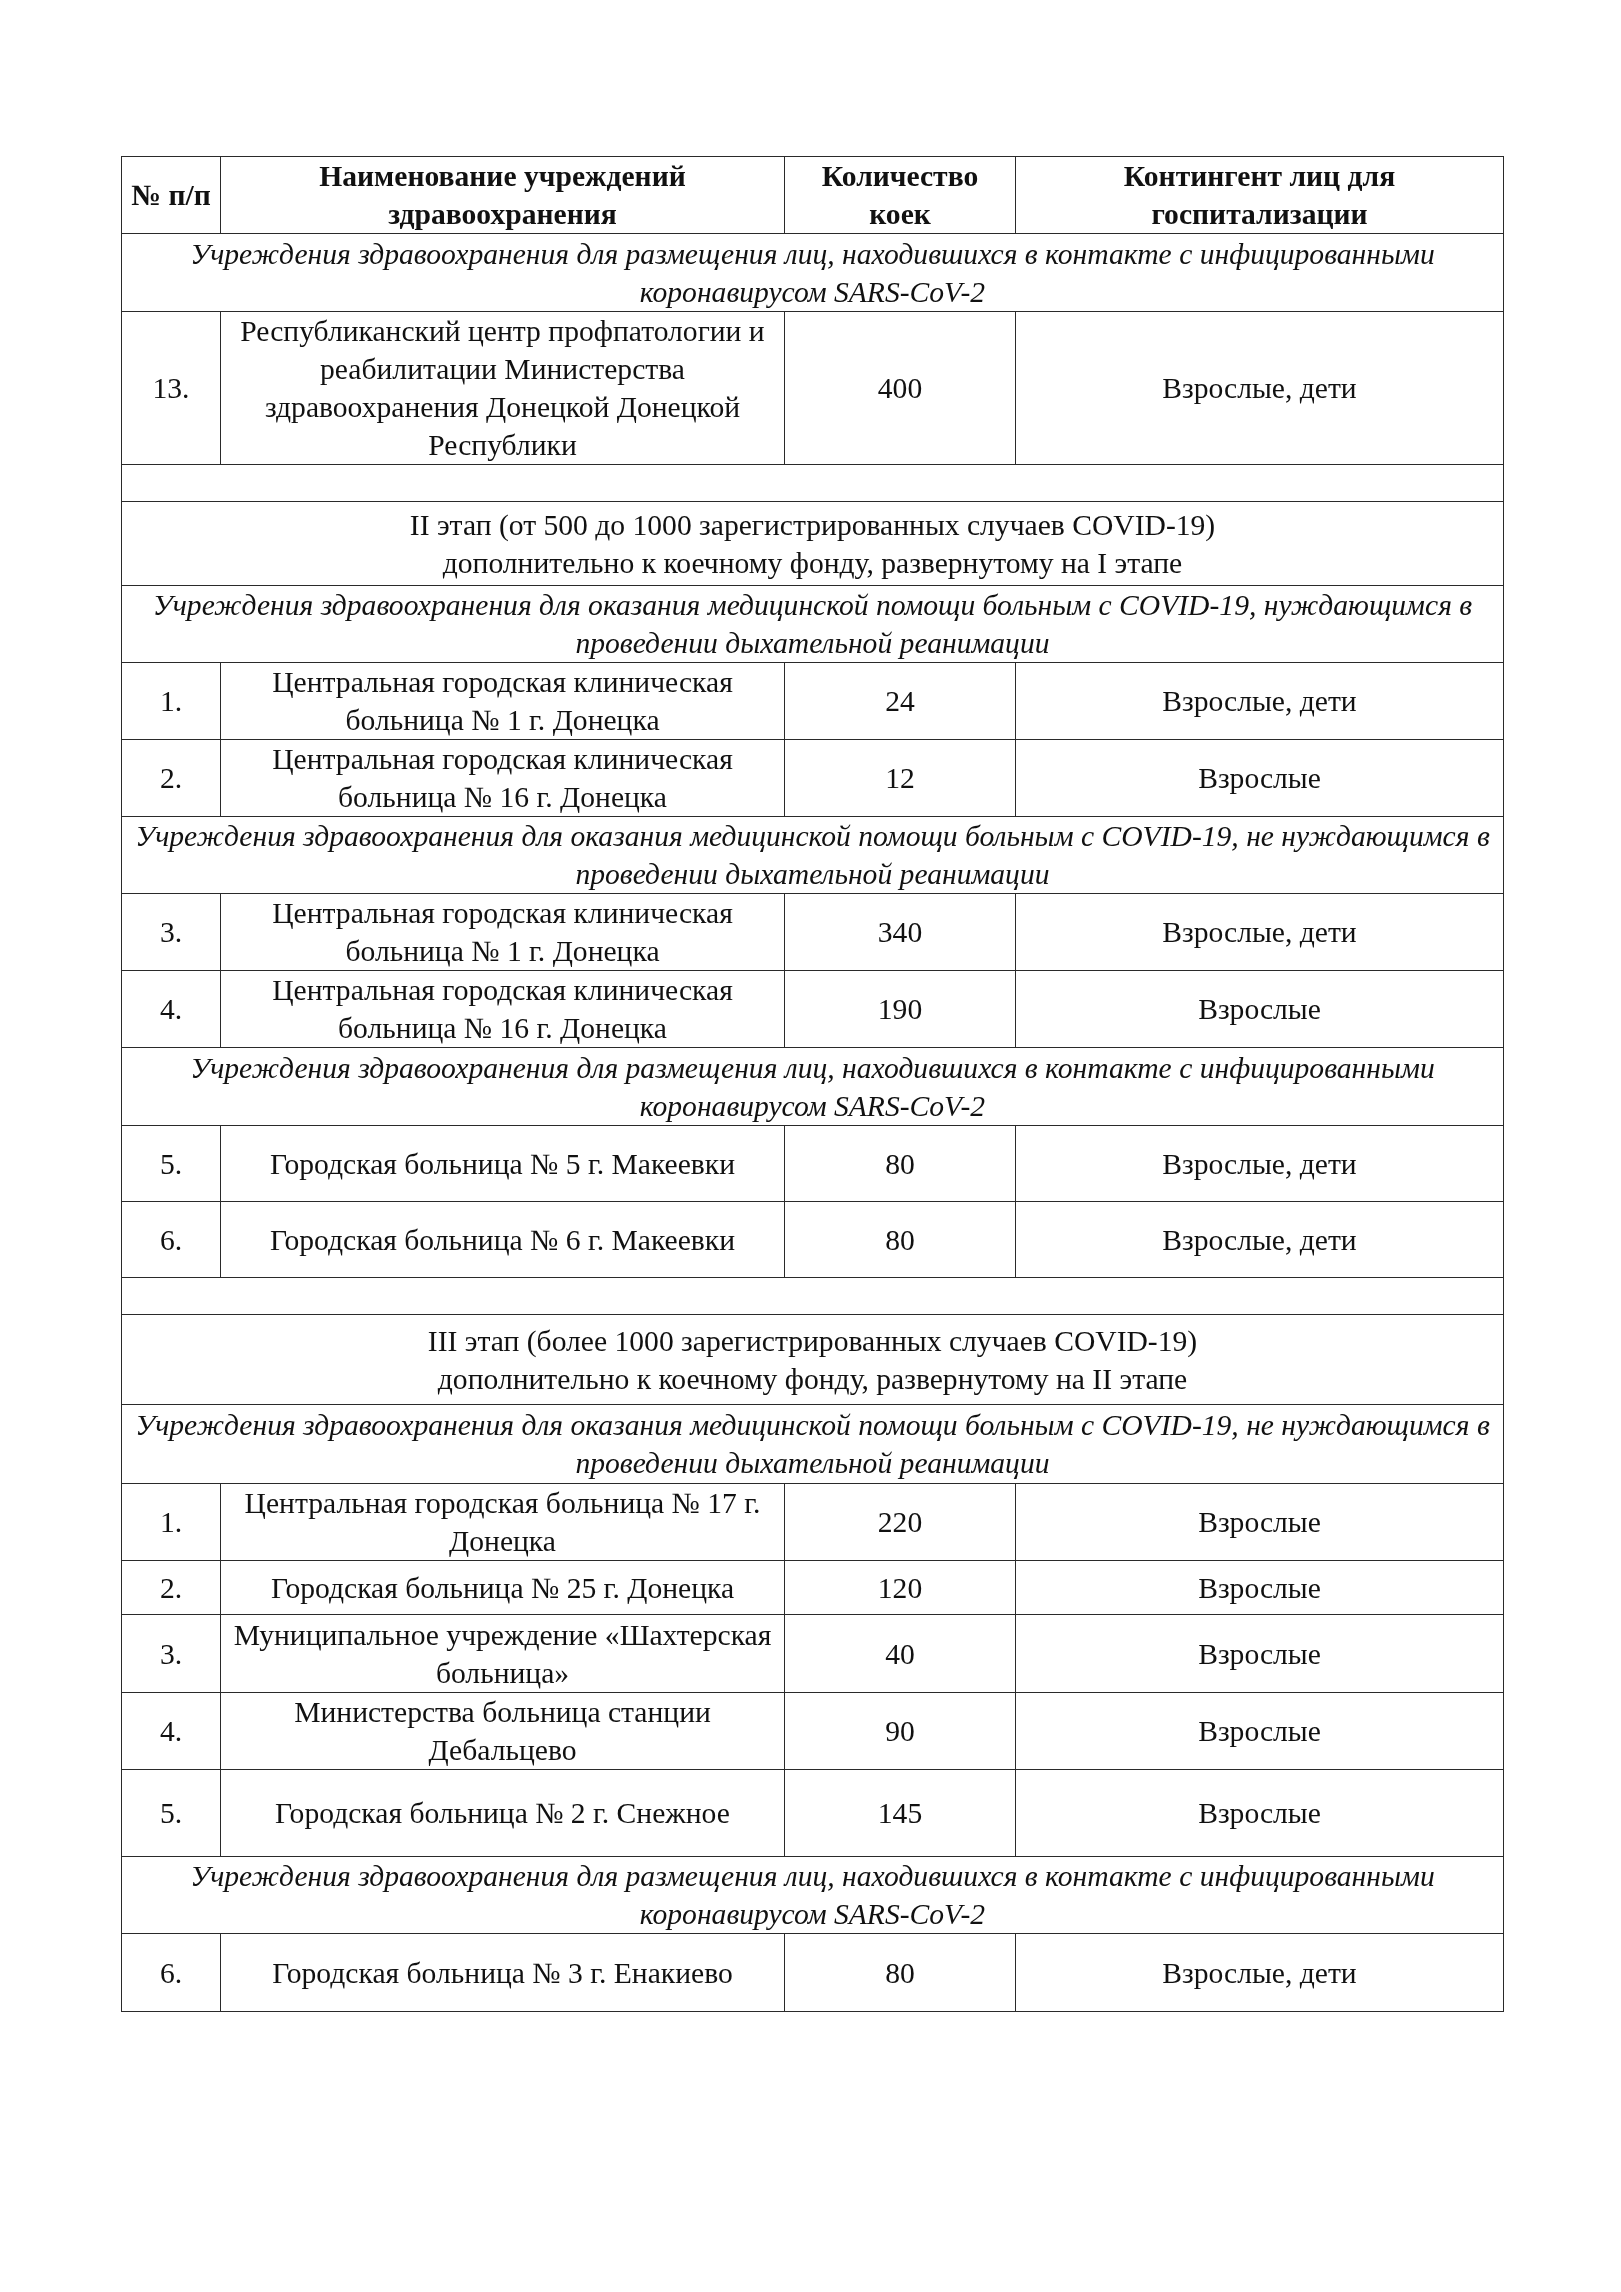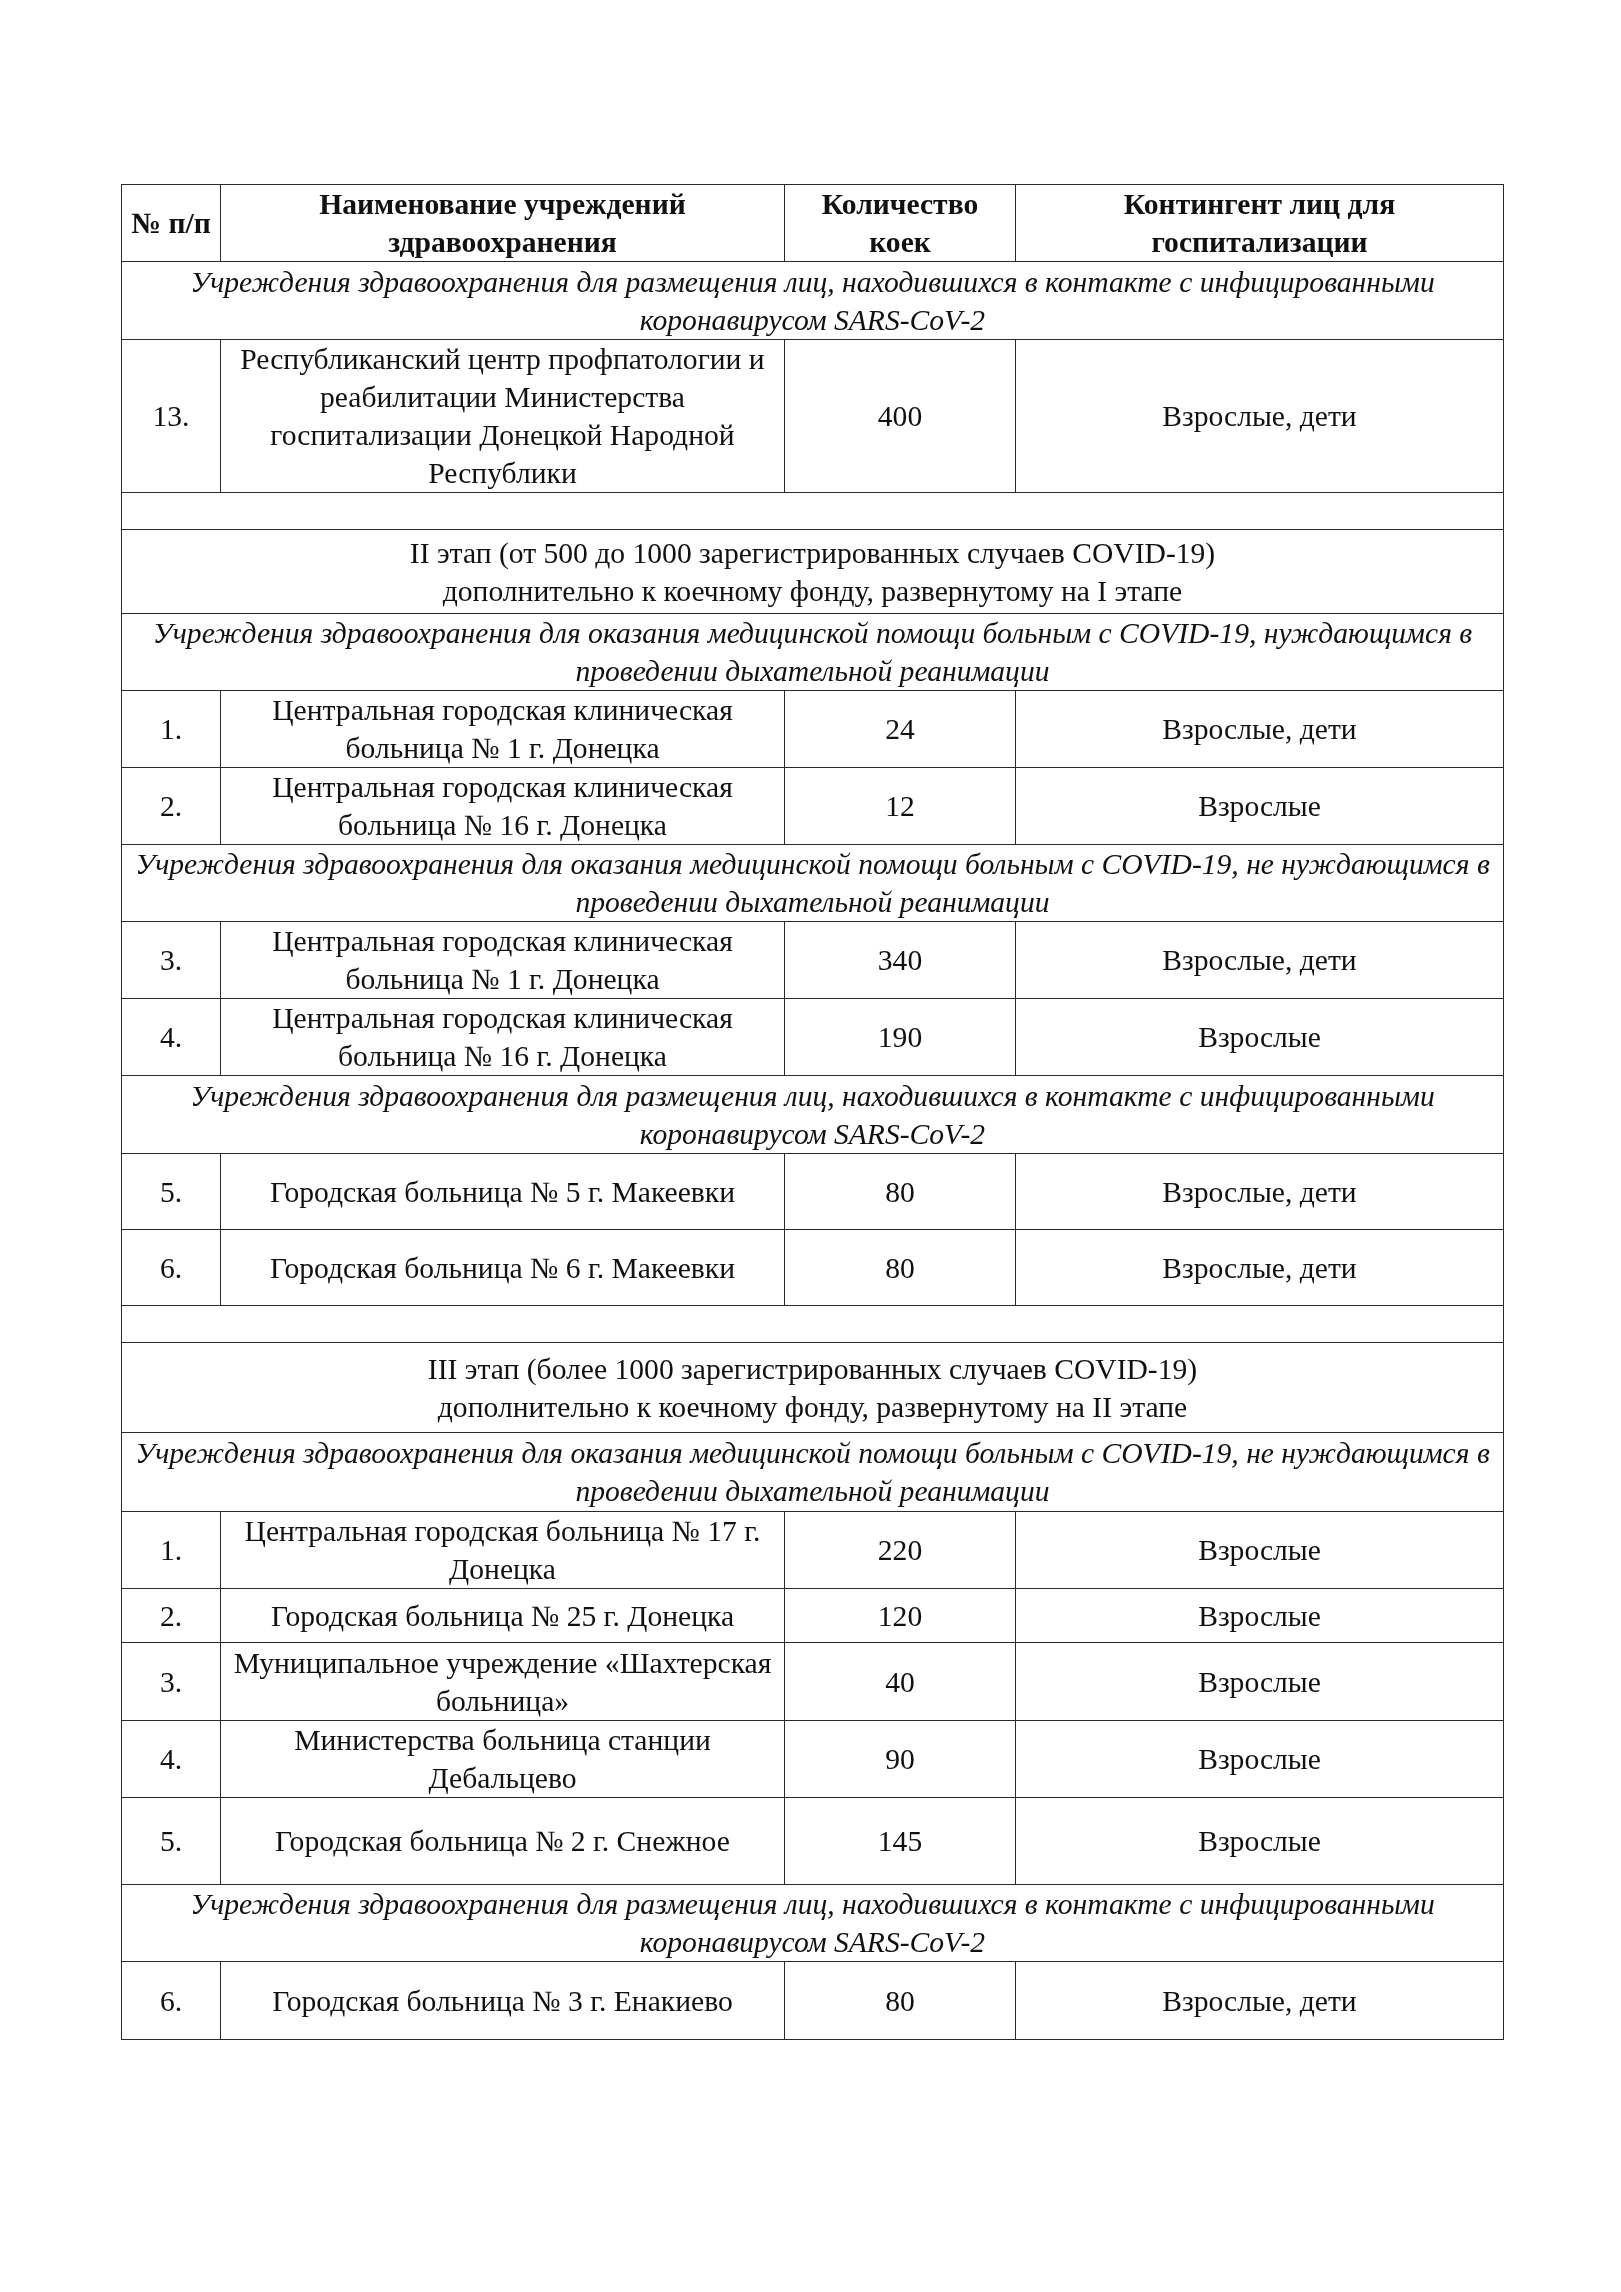--- a/index.html
+++ b/index.html
@@ -1,18 +1,18 @@
 <!DOCTYPE html>
 <html style="font-size:14.3px"><head>
 <meta charset="utf-8">
 <style>
   html, body { margin: 0; padding: 0; background: #ffffff; }
   body { width: 1621px; height: 2293px; position: relative; overflow: hidden;
          font-family: "Liberation Serif", "DejaVu Serif", serif; color: #111; }
-  table.doc { position: absolute; left: 121px; top: 184px; width: 1382px;
+  table.doc { position: absolute; left: 121px; top: 156px; width: 1382px;
               border-collapse: collapse; table-layout: fixed; }
   table.doc td, table.doc th { border: 1.8px solid #2a2a2a; text-align: center; vertical-align: middle;
               padding: 0 5.4px; font-size: 29.6px; line-height: 38px; font-weight: normal; }
   table.doc th { font-weight: bold; }
   col.c-num { width: 99px; } col.c-name { width: 564px; } col.c-beds { width: 231px; } col.c-who { width: 488px; }
   .section td { font-weight: bold; font-size: 29px; line-height: 38px; font-style: italic; }
   .stage td { font-weight: bold; font-size: 36px; line-height: 45px; }
   .empty td { height: 36px; }
 </style>
 </head>
@@ -31,21 +31,21 @@
     <th>Наименование учреждений здравоохранения</th>
     <th>Количество коек</th>
     <th>Контингент лиц для госпитализации</th>
   </tr>
 
   <tr class="section" style="height:78px">
     <td colspan="4">Учреждения здравоохранения для размещения лиц, находившихся в контакте с инфицированными коронавирусом SARS-CoV-2</td>
   </tr>
   <tr style="height:150px">
     <td>13.</td>
-    <td>Республиканский центр профпатологии и реабилитации Министерства госпитализации Донецкой Народной Республики</td>
+    <td>Республиканский центр профпатологии и реабилитации Министерства здравоохранения Донецкой Донецкой Республики</td>
     <td>400</td>
     <td>Взрослые, дети</td>
   </tr>
   <tr class="empty">
         <td colspan="4"></td>
       </tr>
 
   <tr class="stage" style="height:84px">
     <td colspan="4">
       <div>II этап (от 500 до 1000 зарегистрированных случаев COVID-19)</div>

